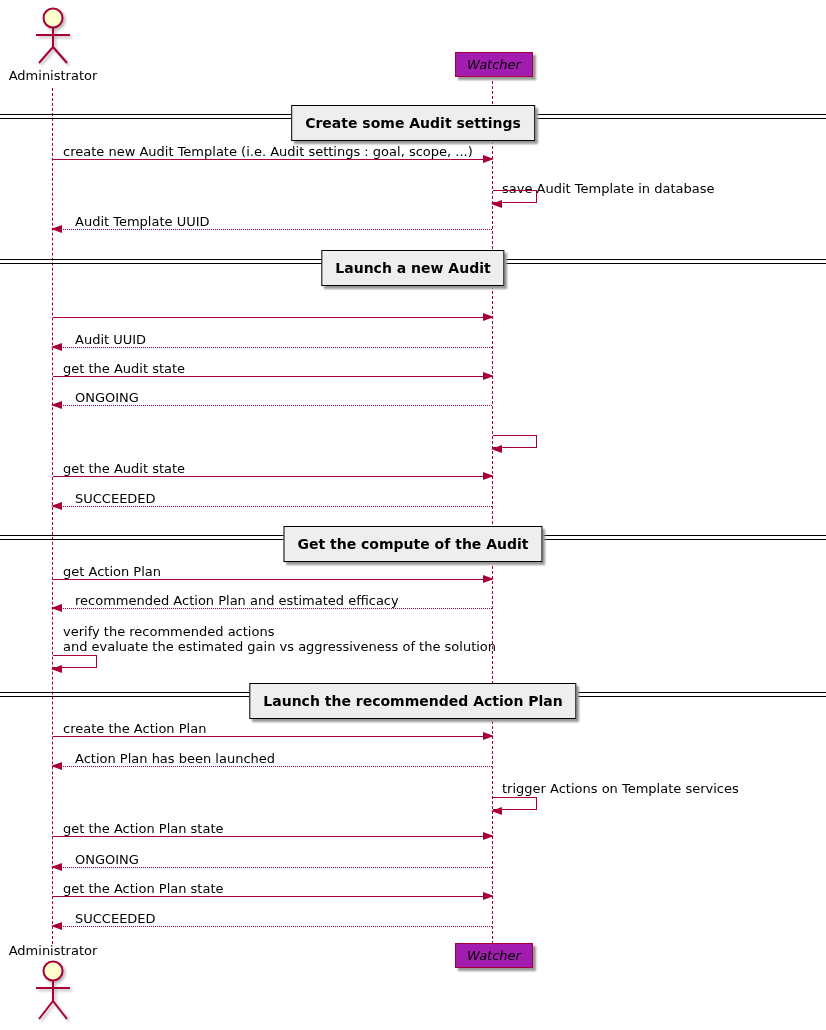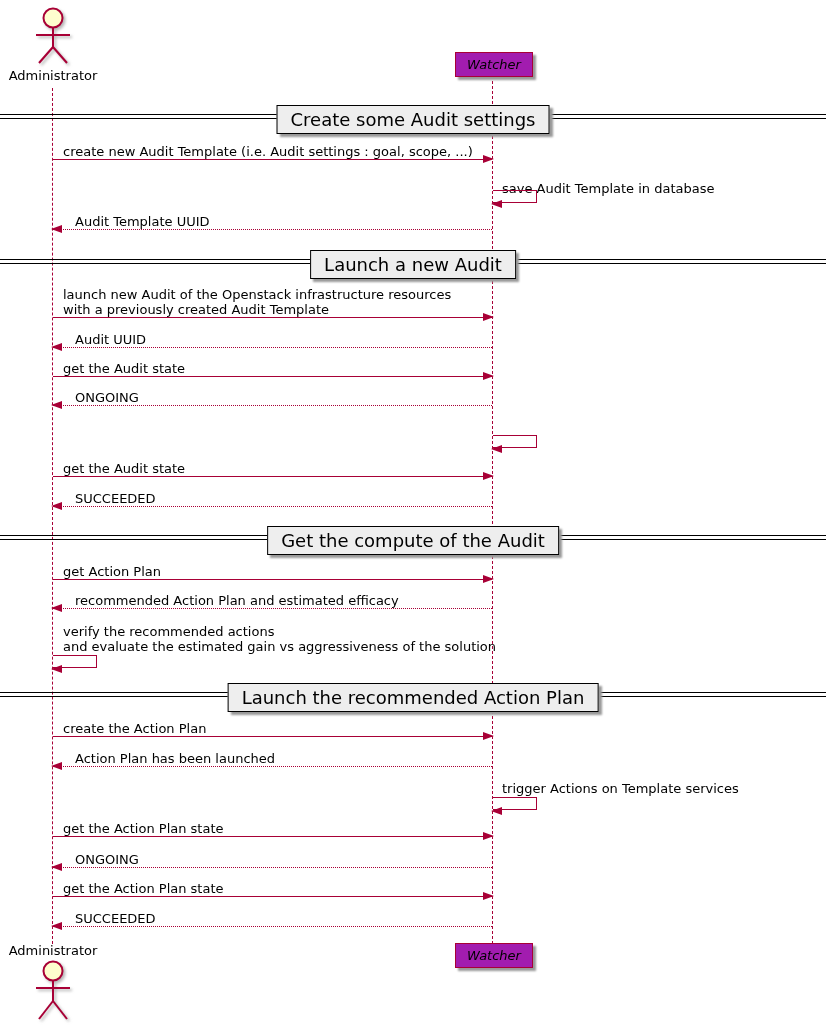--- a/index.html
+++ b/index.html
@@ -17,22 +17,22 @@
     position:absolute; left:455px; background:#a21caf; border:1.6px solid #A80036;
     padding:4px 11px; box-shadow:3px 3px 2px #999; white-space:nowrap;font-style:italic;
   }
   
   .divider-band{
     position:absolute; left:0; width:826px; height:3px;
     border-top:1.6px solid #000; border-bottom:1.6px solid #000;
   }
   .divider-box{
     position:absolute; left:50%; transform:translateX(-50%);
-    background:#EEEEEE; border:1.8px solid #000; padding:3px 13px;
-    font-weight:normal; font-size:18px; white-space:nowrap;
+    background:#EEEEEE; border:1.8px solid #000; padding:9px 13px;
+    font-weight:bold; font-size:14px; white-space:nowrap;
     box-shadow:3px 3px 2px #999; z-index:2;
   }
   
   .lbl{position:absolute; white-space:pre-line; line-height:15px;}
   
   .arrow{position:absolute; left:53px; width:439px; height:0; border-top:1.5px solid #A80036;}
   .arrow.ret{border-top:1px dotted #A80036;}
   .head-r{position:absolute; right:-2px; top:-5.5px; width:0; height:0;
     border-left:11px solid #A80036; border-top:4.5px solid transparent; border-bottom:4.5px solid transparent;}
   .head-l{position:absolute; left:-2px; top:-5.5px; width:0; height:0;
@@ -75,22 +75,20 @@
     </div>
 
   <div class="lbl" style="left:75px; top:214px">Audit Template UUID</div>
   <div class="arrow ret" style="top:229px">
       <span class="head-l"></span>
     </div>
 
   <div class="divider-band" style="top:259px"></div>
   <div class="divider-box" style="top:250px">Launch a new Audit</div>
 
-  <div class="lbl" style="left:63px; top:287px">launch new Audit of the Openstack infrastructure resources
-with a previously created Audit Template</div>
   <div class="arrow" style="top:317px">
       <span class="head-r"></span>
     </div>
 
   <div class="lbl" style="left:75px; top:332px">Audit UUID</div>
   <div class="arrow ret" style="top:347px">
       <span class="head-l"></span>
     </div>
 
   <div class="lbl" style="left:63px; top:361px">get the Audit state</div>

